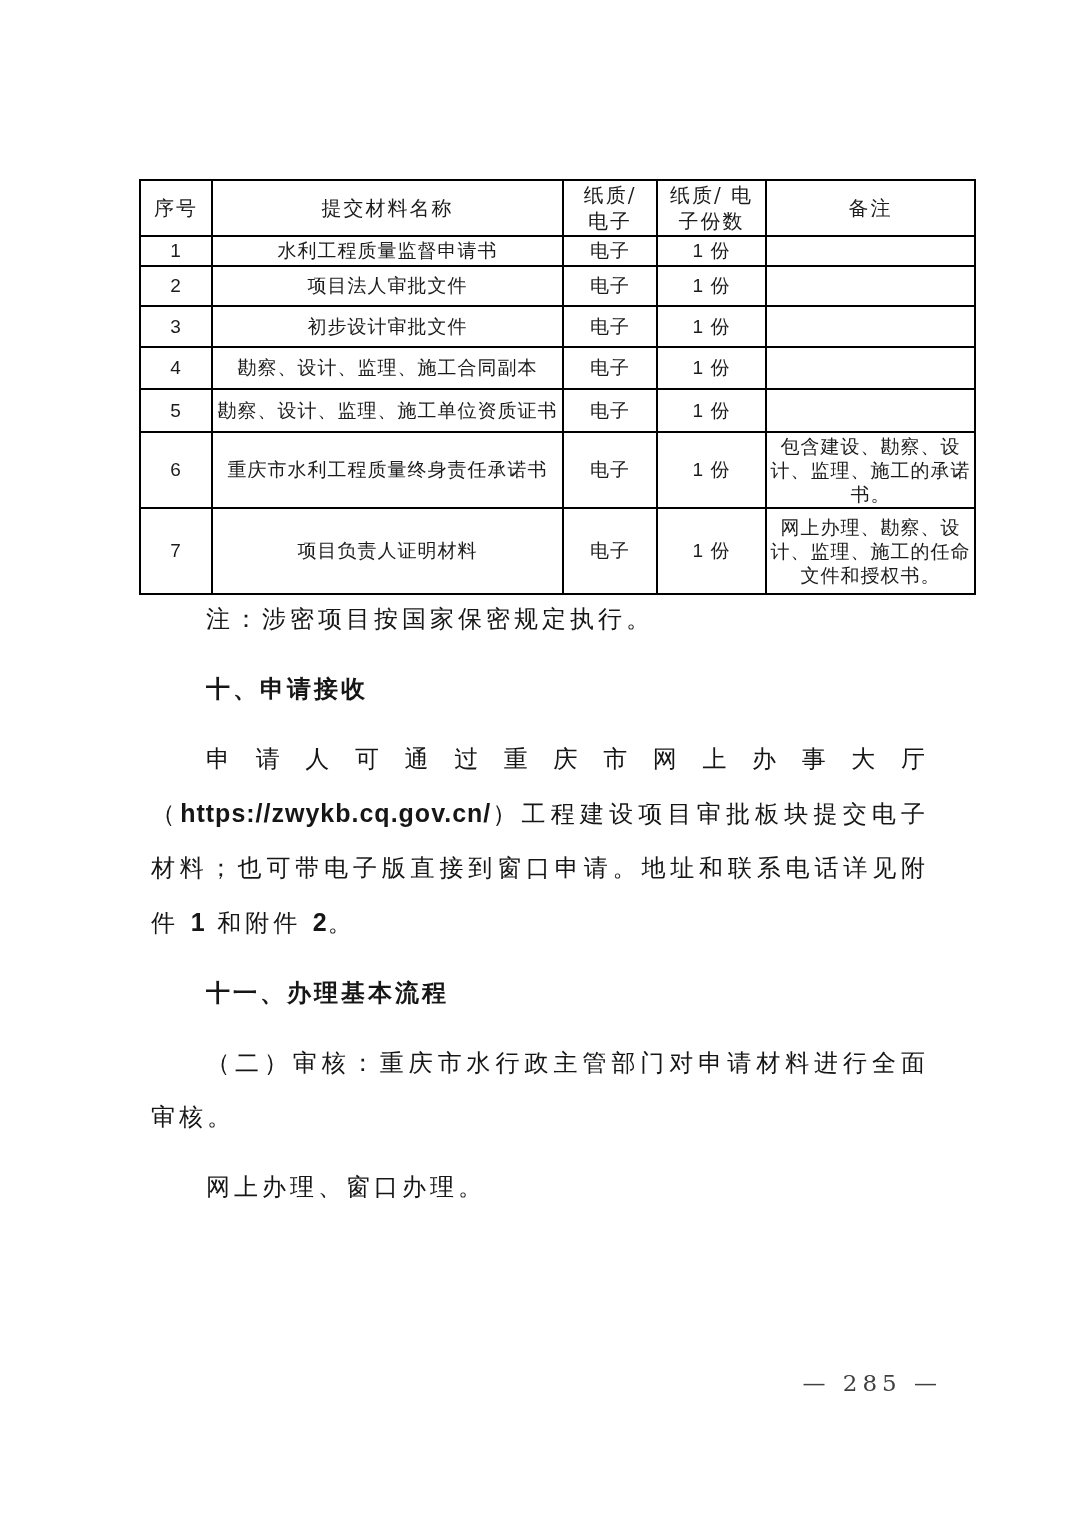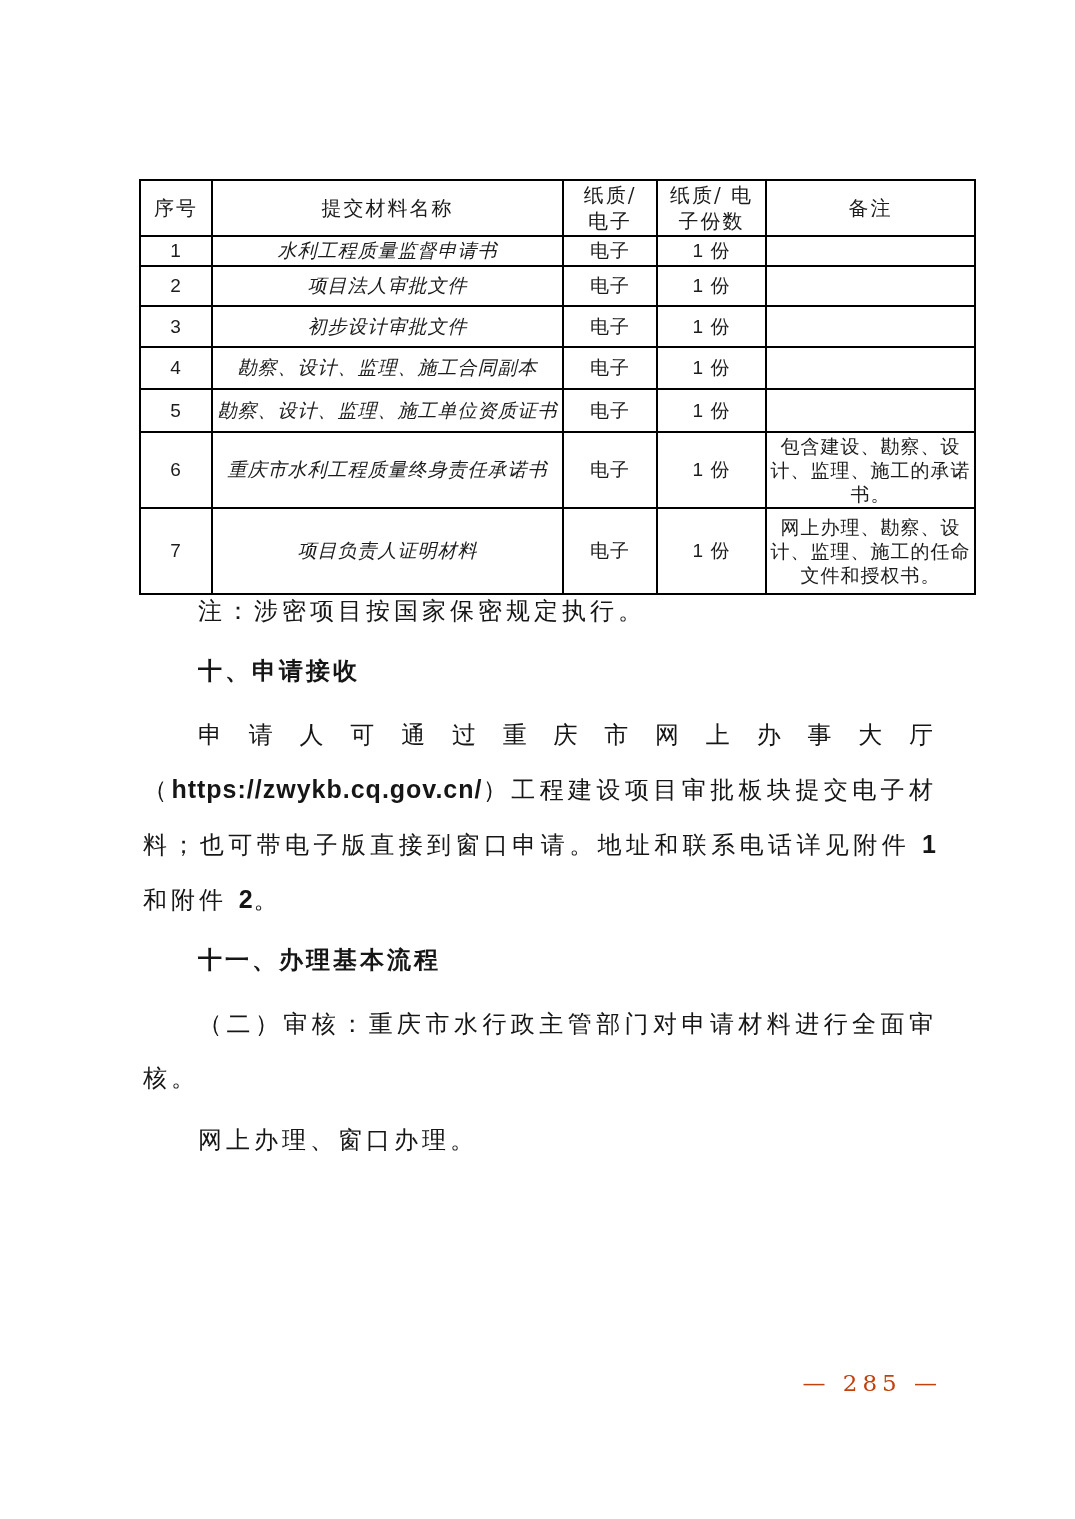--- a/index.html
+++ b/index.html
@@ -39,49 +39,49 @@
   tr.rh { height: 55px; }
   tr.r1 { height: 29px; }
   tr.r2 { height: 40px; }
   tr.r3 { height: 41px; }
   tr.r4 { height: 42px; }
   tr.r5 { height: 43px; }
   tr.r6 { height: 52px; }
   tr.r7 { height: 86px; }
   .c-no, .c-cop { font-family: "Liberation Sans", sans-serif; font-size: 18px; letter-spacing: 1px; }
   .c-med { font-size: 19px; }
-  .c-name { letter-spacing: 1px; padding: 1px 0; font-style: italic; }
+  .c-name { letter-spacing: 1px; padding: 1px 0; }
   .c-rem {
     text-align: left;
     font-size: 17px; letter-spacing: 0.5px;
     line-height: 24px; padding: 4px 5px; margin-top: 24px;
   }
 
   
   .text {
     position: absolute; left: 135px; top: 576px; width: 810px;
     font-size: 24px; line-height: 54px; letter-spacing: 4px;
     text-align: justify;
     color: #161616;
   }
-  .text p { margin: 8px; text-indent: 55px; }
+  .text p { margin: 16px; text-indent: 55px; }
   .heading {
-    font-family: Liberation Mono, monospace;
+    font-family: Liberation Sans, sans-serif;
     font-weight: bold; letter-spacing: 3px;
   }
   .latin {
     font-family: "Liberation Sans", sans-serif;
     font-weight: bold; font-size: 25px; letter-spacing: 1px;
   }
 
   
   .pagenum {
     position: absolute; top: 1369px; right: 133px;
     font-size: 23px; letter-spacing: 5px; line-height: 28px;
-    color: #c2410c;
+    color: #404040;
     font-family: "DejaVu Serif", serif;
   }
 </style>
 </head>
 <body>
 
 <div class="doc">
 
   <table class="tbl">
     <colgroup>

